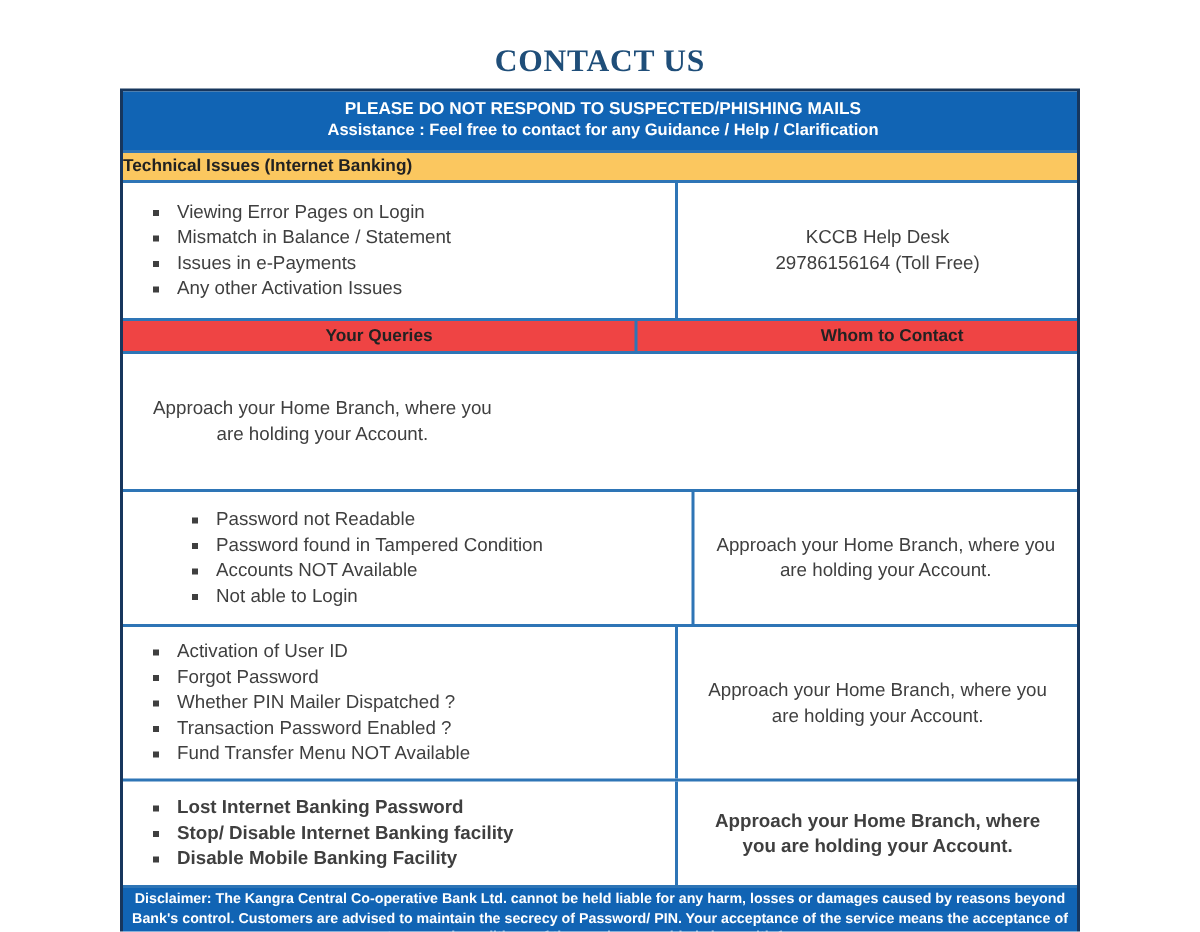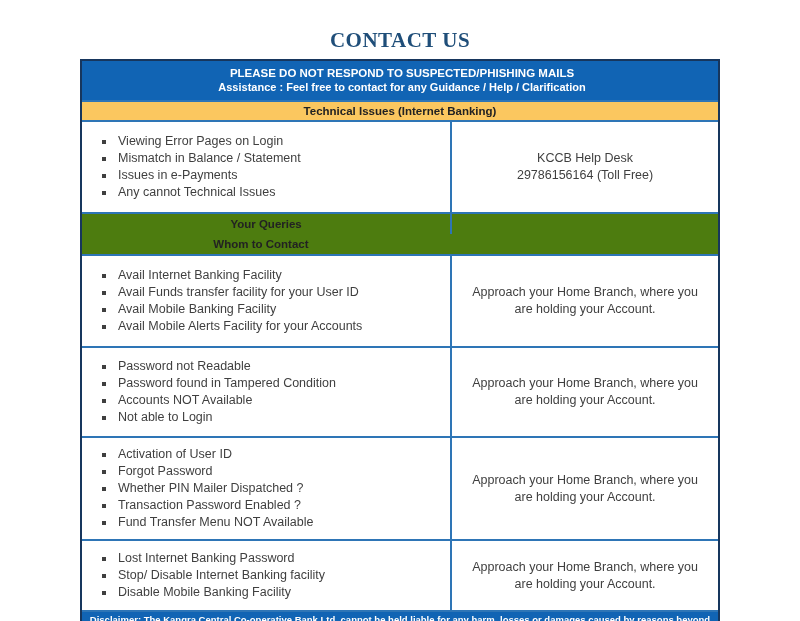--- a/index.html
+++ b/index.html
@@ -33,21 +33,20 @@
     color:#ffffff;
     text-align:center;
     font-weight:bold;
     padding:5px 0 6px 4px;
   }
   .banner .line1{font-size:11.5px;line-height:14px;}
   .banner .line2{font-size:11px;line-height:14px;}
   .gold-bar{
     background:#fbc75f;
     color:#222222;
-    text-align:center;
     font-weight:bold;
     font-size:11.5px;
     line-height:16px;
     padding:1px 0;
     border-top:2px solid #2e75b6;
     border-bottom:2px solid #2e75b6;
     box-sizing:border-box;
   }
   .trow{
     display:flex;
@@ -77,40 +76,39 @@
     margin:0;
     padding-left:16px;
     list-style-type:square;
     font-size:12.5px;
     line-height:17px;
   }
   ul.bullets li{padding-left:2px;}
   .tech-row{min-height:90px;}
   .gold-header{
     display:flex;
-    background:#4d7c0f;
+    background:#ef4444;
     border-top:2px solid #2e75b6;
     border-bottom:2px solid #2e75b6;
     box-sizing:border-box;
-    flex-direction:column;
   }
   .gold-header .hcell{
     color:#222222;
     font-weight:bold;
     font-size:11.5px;
     line-height:20px;
     text-align:center;
     box-sizing:border-box;
   }
   .gold-header .hcell.h-left{width:58.2%;border-right:2px solid #2e75b6;}
   .gold-header .hcell.h-right{width:41.8%;margin-left:46px;}
   #queries-rows .trow:nth-child(1){min-height:90px;}
-  #queries-rows .trow:nth-child(2){min-height:90px;}
+  #queries-rows .trow:nth-child(2){min-height:90px;padding-left:26px;}
   #queries-rows .trow:nth-child(3){min-height:99px;}
-  #queries-rows .trow:nth-child(4){min-height:71px;}
+  #queries-rows .trow:nth-child(4){min-height:71px;font-weight:bold;}
   .disclaimer{
     background:#1164b4;
     color:#ffffff;
     font-weight:bold;
     font-size:9.5px;
     line-height:12.5px;
     text-align:center;
     padding:2px 6px 3px 6px;
     border-top:2px solid #2e75b6;
   }
@@ -131,46 +129,38 @@
     </div>
 
     <div class="gold-bar">Technical Issues (Internet Banking)</div>
 
     <div class="trow tech-row">
       <div class="cell left">
         <ul class="bullets">
           <li>Viewing Error Pages on Login</li>
           <li>Mismatch in Balance / Statement</li>
           <li>Issues in e-Payments</li>
-          <li>Any cannot Technical Issues</li>
+          <li>Any other Activation Issues</li>
         </ul>
       </div>
       <div class="cell right">
         <div>
           <div class="contact-line">KCCB Help Desk</div>
           <div class="contact-line">29786156164 (Toll Free)</div>
         </div>
       </div>
     </div>
 
     <div class="gold-header">
       <div class="hcell h-left">Your Queries</div>
       <div class="hcell h-right">Whom to Contact</div>
     </div>
 
     <div id="queries-rows">
         <div class="trow">
-          <div class="cell left">
-            <ul class="bullets">
-              <li>Avail Internet Banking Facility</li>
-              <li>Avail Funds transfer facility for your User ID</li>
-              <li>Avail Mobile Banking Facility</li>
-              <li>Avail Mobile Alerts Facility for your Accounts</li>
-            </ul>
-          </div>
           <div class="cell right">Approach your Home Branch, where you are holding your Account.</div>
         </div>
         <div class="trow">
           <div class="cell left">
             <ul class="bullets">
               <li>Password not Readable</li>
               <li>Password found in Tampered Condition</li>
               <li>Accounts NOT Available</li>
               <li>Not able to Login</li>
             </ul>

